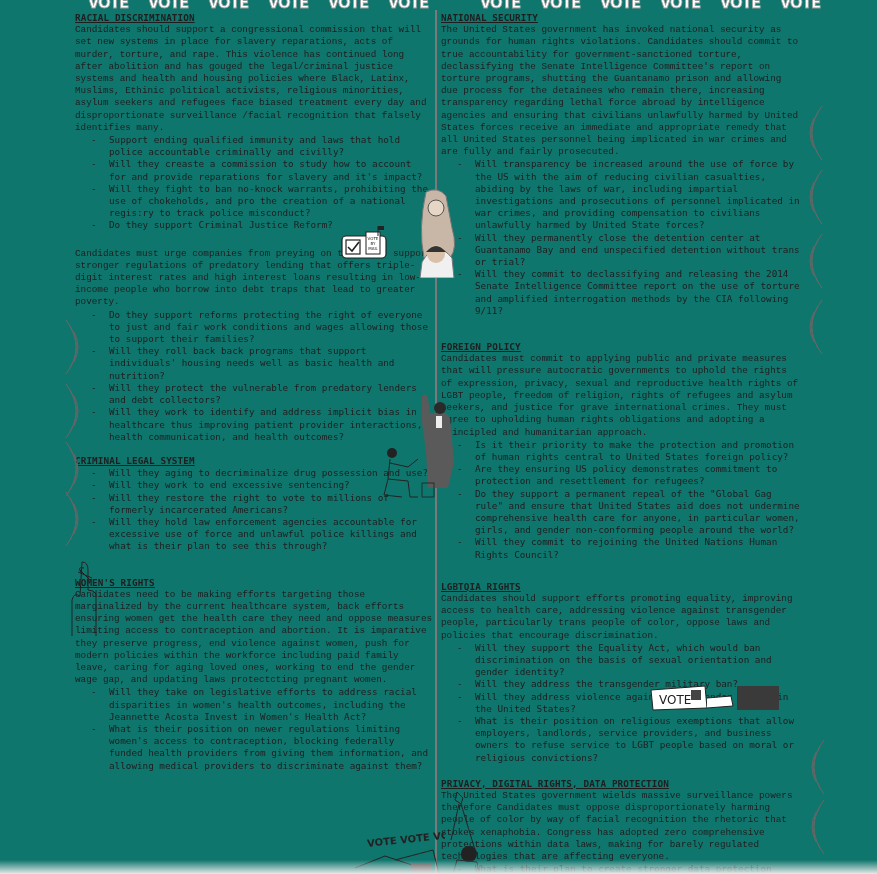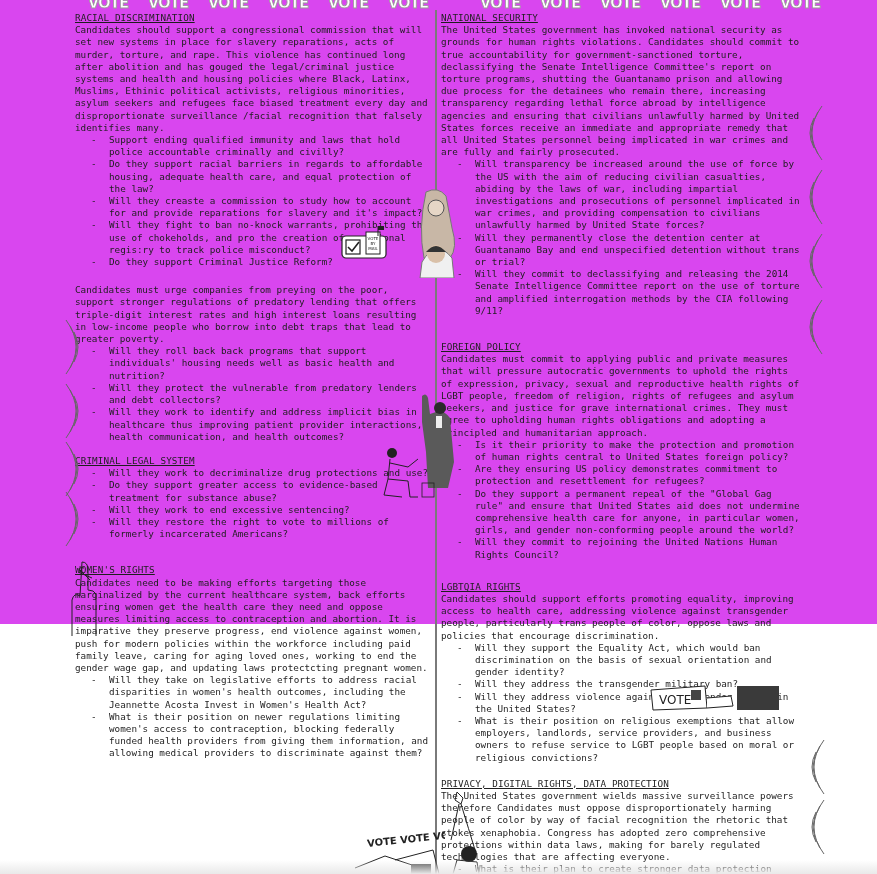--- a/index.html
+++ b/index.html
@@ -1,38 +1,38 @@
 <!DOCTYPE html>
 <html><head>
   <meta charset="utf-8">
   <style>
     * { box-sizing: border-box; margin: 0; padding: 0; }
     html, body { width: 877px; height: 874px; overflow: hidden; background: #ffffff; }
     body { position: relative; font-family: "DejaVu Sans Mono", "Liberation Mono", monospace; color: #1e1e1e; }
 
-    .page { position: absolute; left: 0; top: 0; width: 877px; height: 624px; background: #d946ef; }
+    .page { position: absolute; left: 0; top: 0; width: 877px; height: 874px; background: #0f766e; }
 
     .vote-banner { position: absolute; top: -6px; height: 16px; display: flex; gap: 0; }
     .vote-banner span {
       display: inline-block; width: 60px; text-align: center;
       font-family: "DejaVu Sans", sans-serif; font-weight: bold; font-size: 15px;
       color: #fff; -webkit-text-stroke: 0.8px #9a9a9a; letter-spacing: -1px;
     }
     .vb-left { left: 78px; }
     .vb-right { left: 470px; }
 
     .divider { position: absolute; left: 435px; top: 10px; width: 2px; height: 864px; background: #7a7a7a; }
 
     .col { position: absolute; font-size: 9.3px; line-height: 12.2px; }
     .col-left { left: 75px; top: 12px; width: 358px; }
     .col-right { left: 441px; top: 12px; width: 360px; }
 
     .section { margin-bottom: 12px; }
-    .heading { font-weight: normal; text-decoration: underline; font-size: 9.3px; letter-spacing: 0.1px; }
-    .para { white-space: normal; }
+    .heading { font-weight: bold; text-decoration: underline; font-size: 9.3px; letter-spacing: 0.1px; }
+    .para { white-space: normal; font-family: Liberation Mono, monospace; }
     .qlist { list-style: none; padding-left: 16px; }
     .qlist li { position: relative; padding-left: 18px; }
     .qlist li::before { content: "-"; position: absolute; left: 0; }
 
     
     .arcs { position: absolute; width: 26px; height: 58px; }
     .arcs svg { width: 100%; height: 100%; }
 
     .deco { position: absolute; }
     .mailbox { left: 340px; top: 226px; width: 50px; height: 36px; }
@@ -69,43 +69,43 @@
 
   <div class="divider"></div>
 
   <div class="col col-left">
 
     <div class="section">
       <div class="heading">RACIAL DISCRIMINATION</div>
       <div class="para">Candidates should support a congressional commission that will set new systems in place for slavery reparations, acts of murder, torture, and rape. This violence has continued long after abolition and has gouged the legal/criminal justice systems and health and housing policies where Black, Latinx, Muslims, Ethinic political activists, religious minorities, asylum seekers and refugees face biased treatment every day and disproportionate surveillance /facial recognition that falsely identifies many.</div>
       <ul class="qlist">
         <li>Support ending qualified immunity and laws that hold police accountable criminally and civilly?</li>
-        <li>Do they support racial barriers in regards to affordable housing, adequate health care, and equal protection of the law?</li>
         <li>Will they creaste a commission to study how to account for and provide reparations for slavery and it's impact?</li>
         <li>Will they fight to ban no-knock warrants, prohibiting the use of chokeholds, and pro the creation of a national regis:ry to track police misconduct?</li>
         <li>Do they support Criminal Justice Reform?</li>
       </ul>
     </div>
 
     <div class="section" style="margin-top:16px">
       <div class="para">Candidates must urge companies from preying on the poor, support stronger regulations of predatory lending that offers triple-digit interest rates and high interest loans resulting in low-income people who borrow into debt traps that lead to greater poverty.</div>
       <ul class="qlist">
+        <li>Do they support reforms protecting the right of everyone to just and fair work conditions and wages allowing those to support their families?</li>
         <li>Will they roll back back programs that support individuals' housing needs well as basic health and nutrition?</li>
         <li>Will they protect the vulnerable from predatory lenders and debt collectors?</li>
         <li>Will they work to identify and address implicit bias in healthcare thus improving patient provider interactions, health communication, and health outcomes?</li>
       </ul>
     </div>
 
     <div class="section">
       <div class="heading">CRIMINAL LEGAL SYSTEM</div>
       <ul class="qlist">
-        <li>Will they work to decriminalize drug protections and use?</li>
-        <li>Do they support greater access to evidence-based treatment for substance abuse?</li>
+        <li>Will they aging to decriminalize drug possession and use?</li>
         <li>Will they work to end excessive sentencing?</li>
         <li>Will they restore the right to vote to millions of formerly incarcerated Americans?</li>
+        <li>Will they hold law enforcement agencies accountable for excessive use of force and unlawful police killings and what is their plan to see this through?</li>
       </ul>
     </div>
 
     <div class="section" style="margin-top:24px">
       <div class="heading">WOMEN'S RIGHTS</div>
       <div class="para">Candidates need to be making efforts targeting those marginalized by the current healthcare system, back efforts ensuring women get the health care they need and oppose measures limiting access to contraception and abortion. It is imparative they preserve progress, end violence against women, push for modern policies within the workforce including paid family leave, caring for aging loved ones, working to end the gender wage gap, and updating laws protectcting pregnant women.</div>
       <ul class="qlist">
         <li>Will they take on legislative efforts to address racial disparities in women's health outcomes, including the Jeannette Acosta Invest in Women's Health Act?</li>
         <li>What is their position on newer regulations limiting women's access to contraception, blocking federally funded health providers from giving them information, and allowing medical providers to discriminate against them?</li>
 

